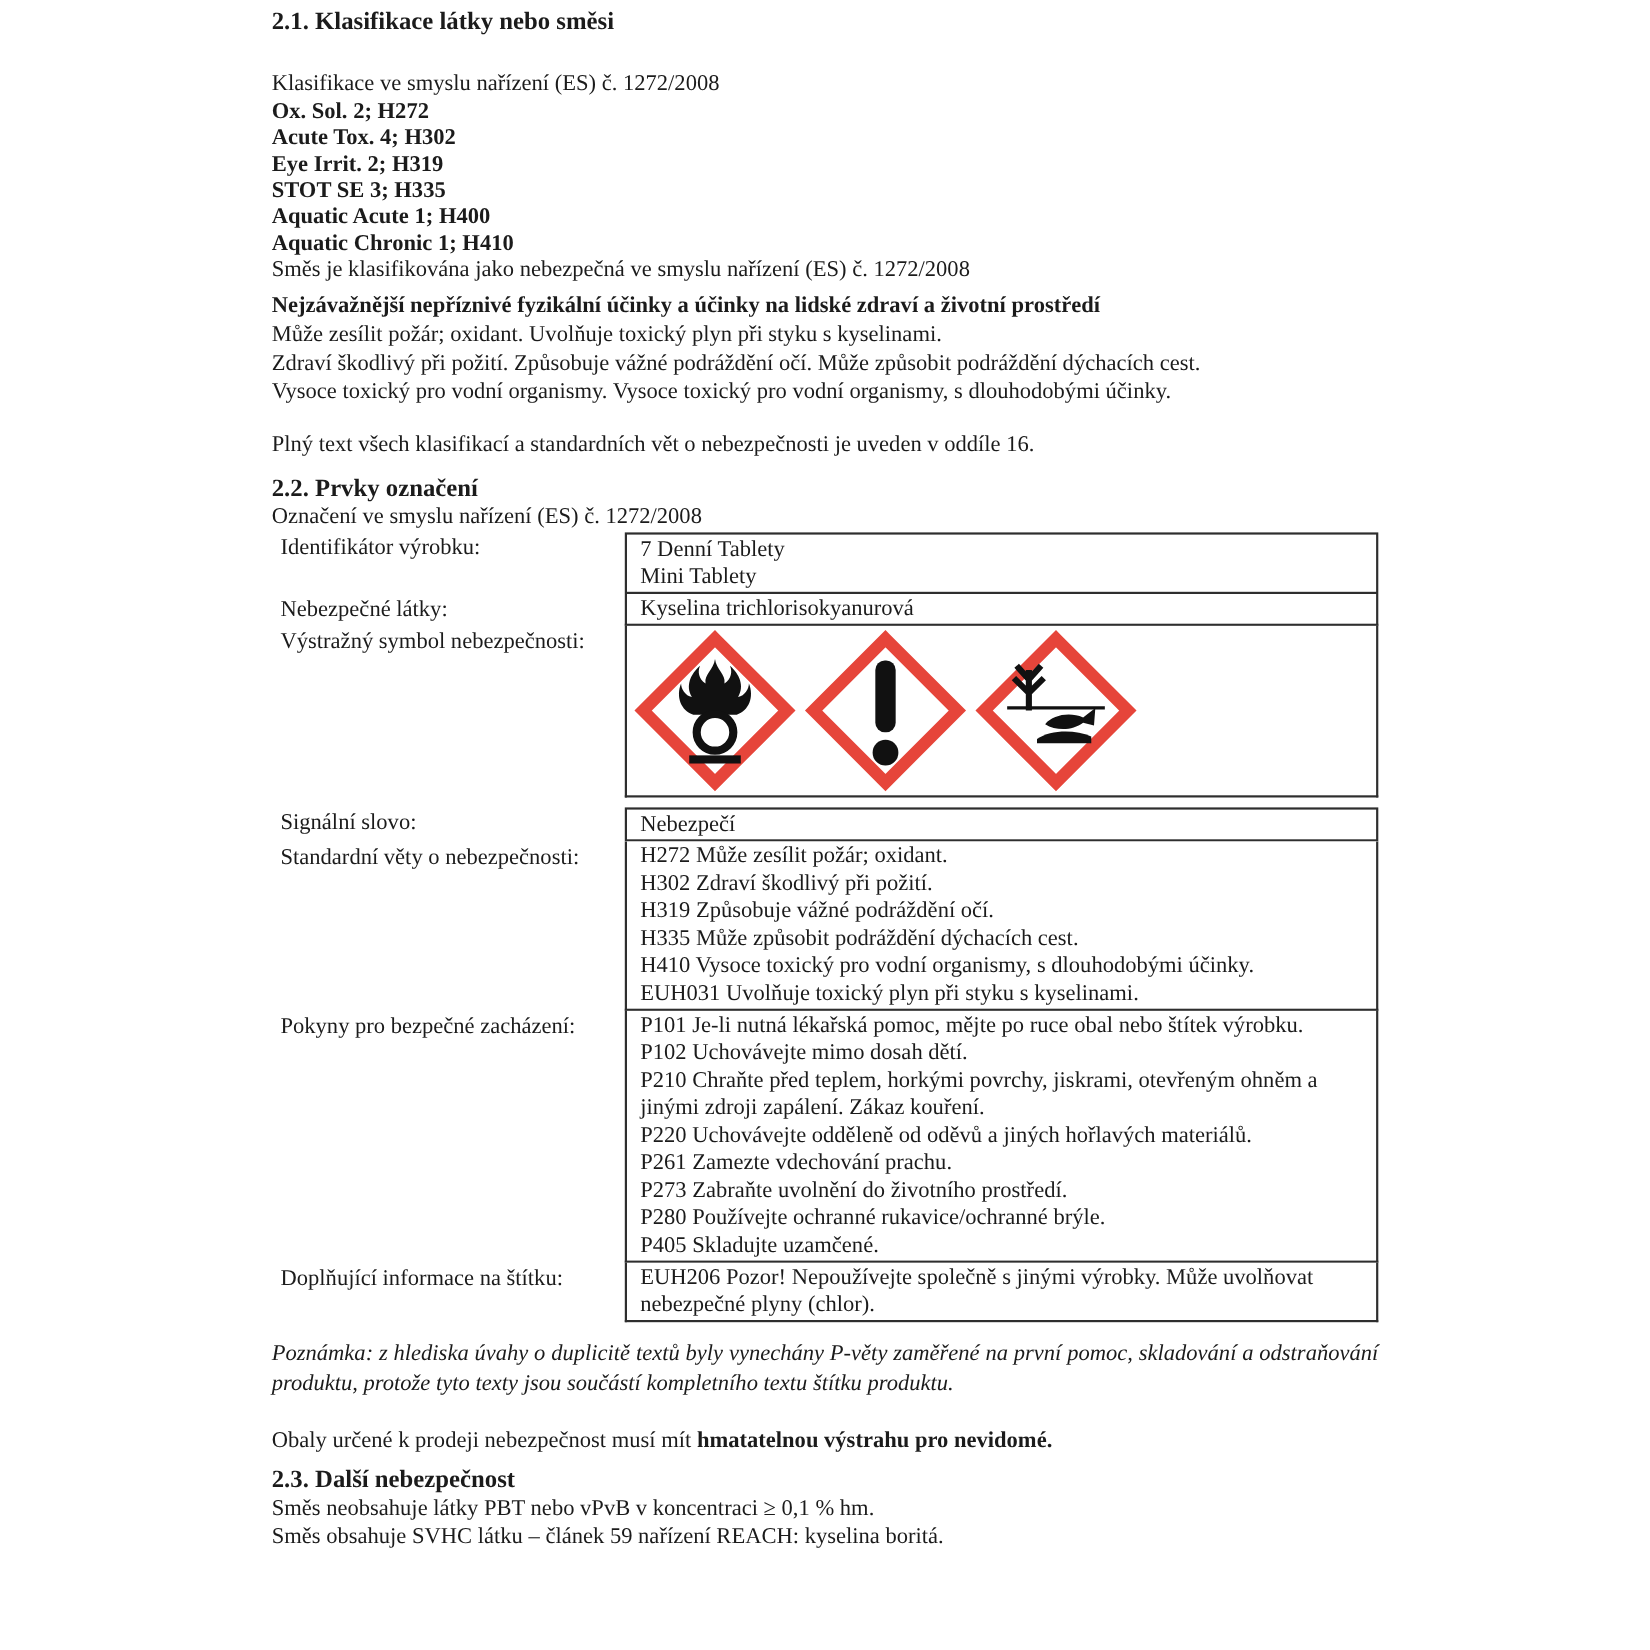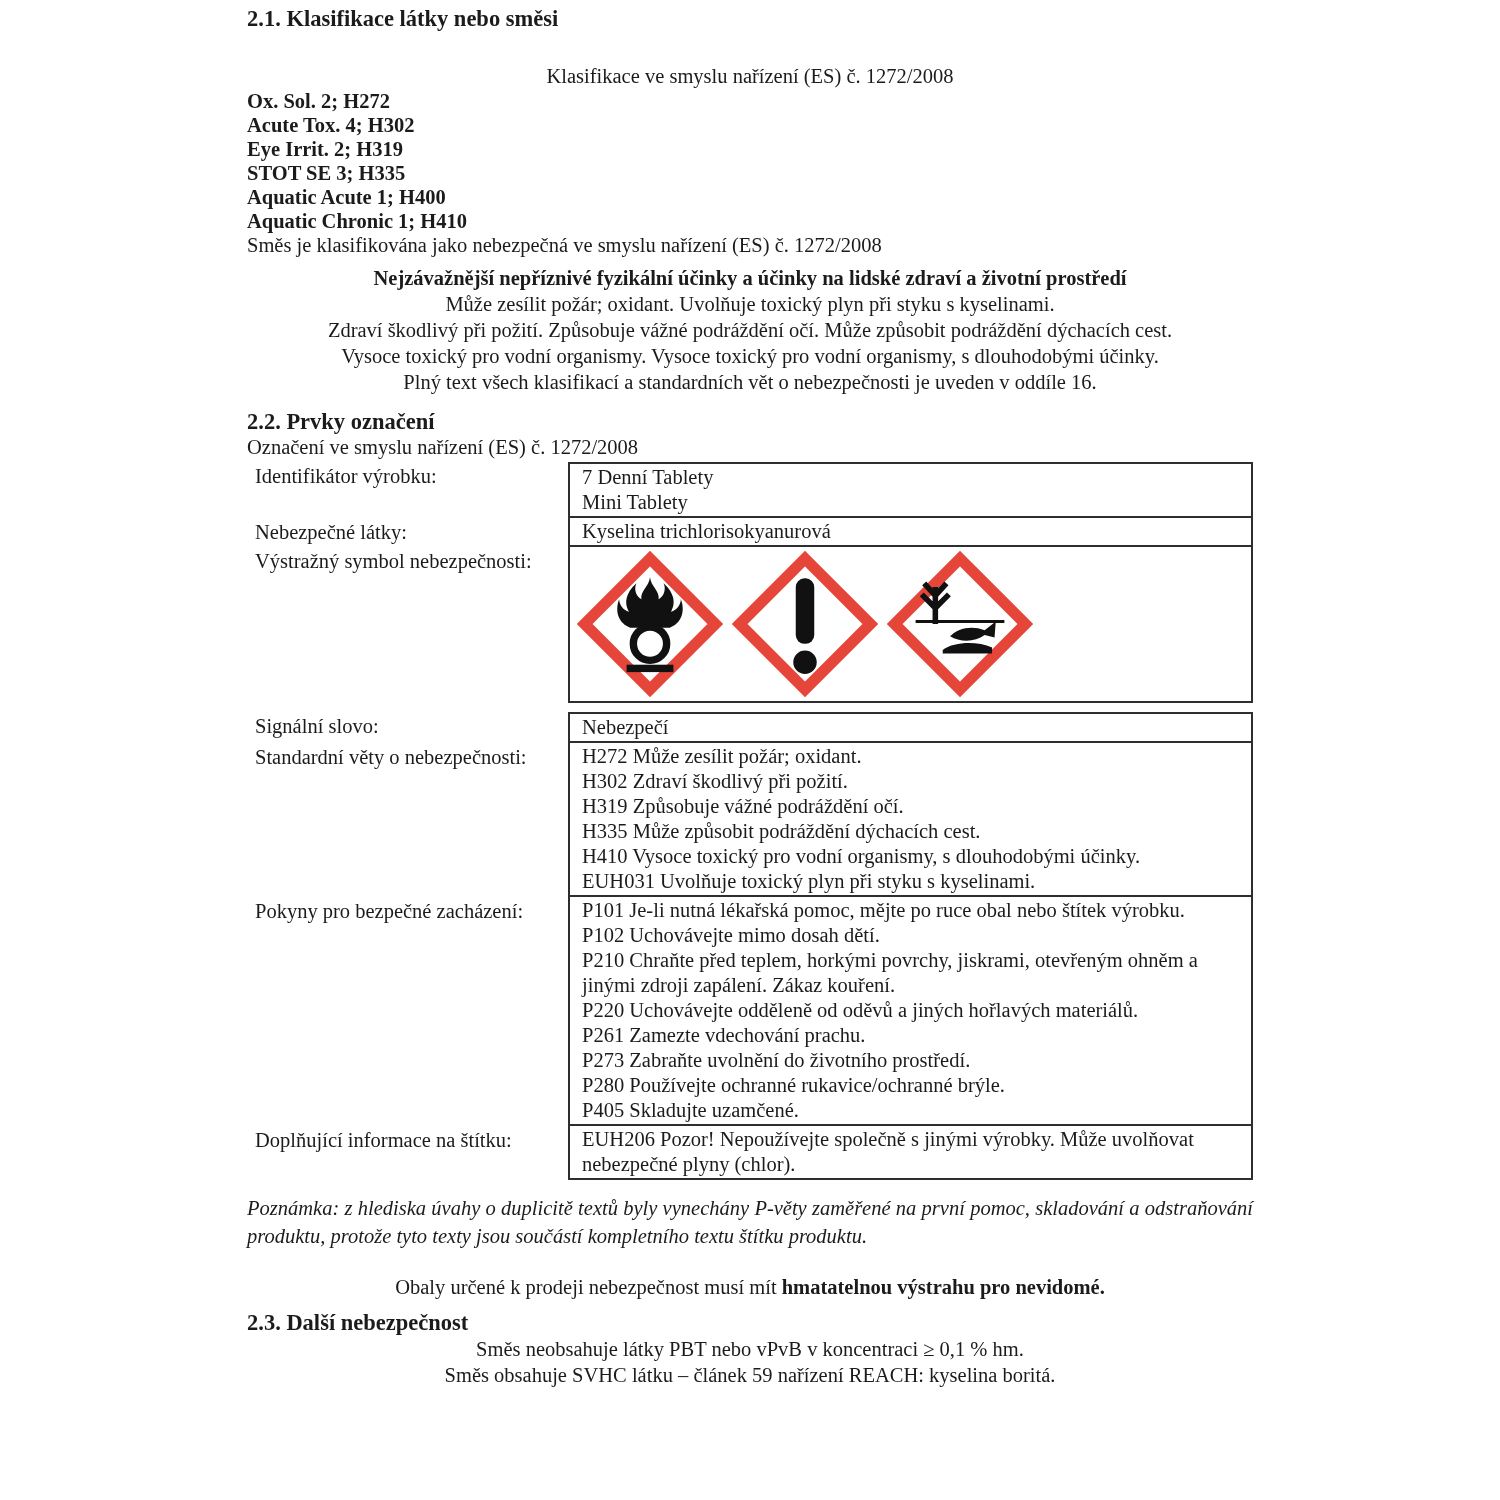--- a/index.html
+++ b/index.html
@@ -13,27 +13,27 @@
     position:relative;
     width:1500px;height:1500px;
     box-sizing:border-box;
     padding:6px 247px 0 247px;
     background:#ffffff;
     border-radius:28px;
   }
   .h-sec{
     font-size:22.5px;font-weight:bold;line-height:26px;
   }
-  .body-line{font-size:20.5px;line-height:26px;text-align:center;}
+  .body-line{font-size:20.5px;line-height:26px;}
   .tight-line{font-size:20.5px;line-height:24px;}
   .bold{font-weight:bold;margin-top:35px;}
   .cls-list .tight-line{font-weight:bold;}
   .mt31{margin-top:31px;}
   .mt14{margin-top:14px;}
-  .mt12{margin-top:0;}
+  .mt12{margin-top:22px;}
   .mt8{margin-top:8px;}
 
   
   .lt{margin-top:3px;}
   .lt-row{display:flex;align-items:stretch;}
   .lt-label{
     width:321px;box-sizing:border-box;flex:0 0 321px;
     padding:2px 12px 0 8px;
     font-size:20.5px;line-height:24px;
   }

